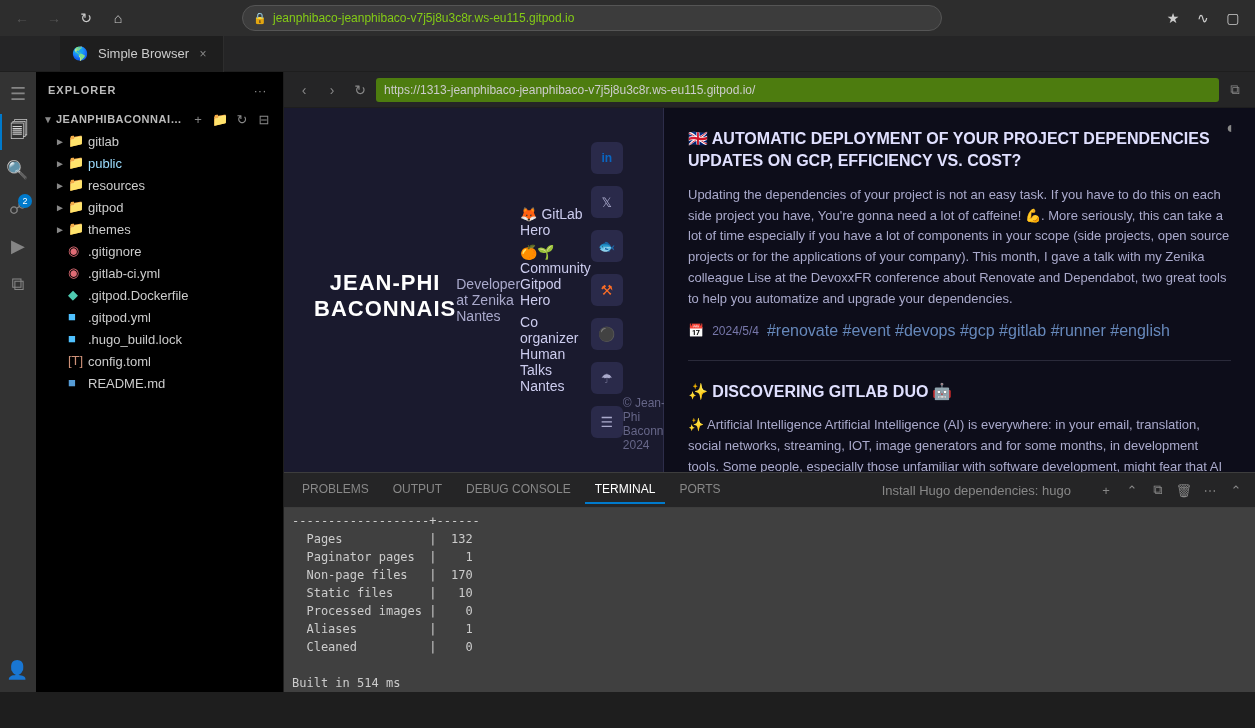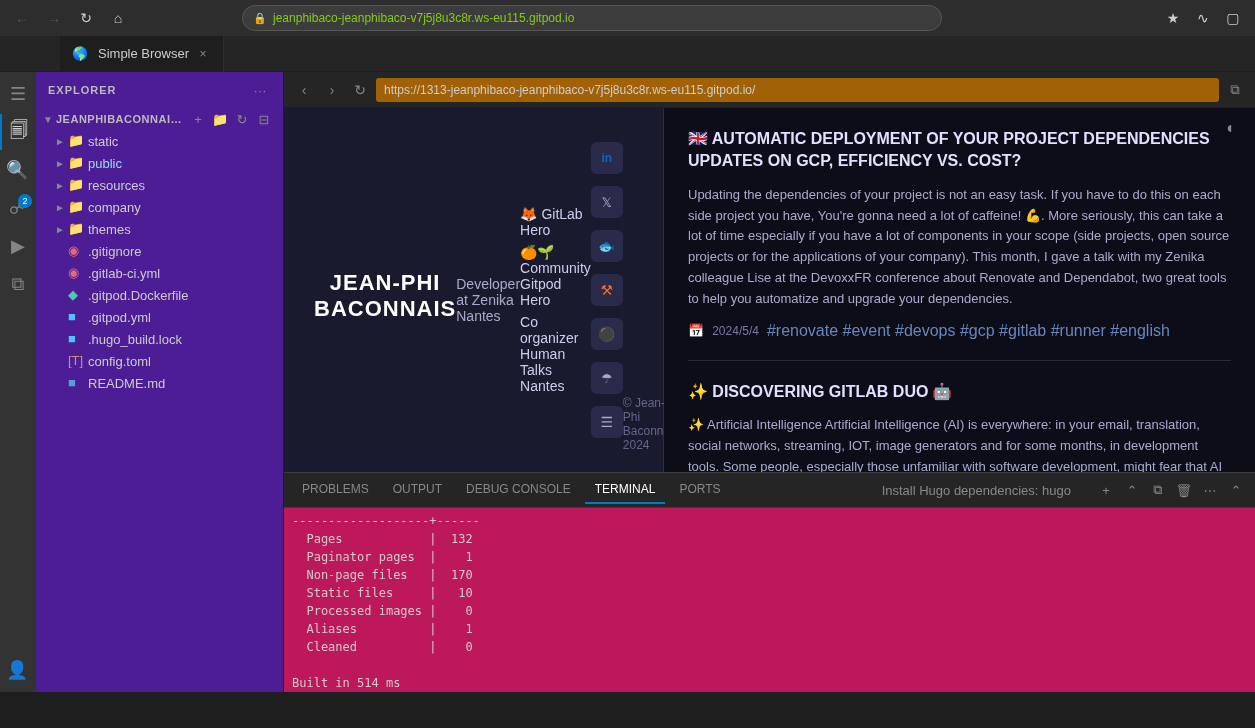--- a/index.html
+++ b/index.html
@@ -85,21 +85,21 @@
       width: 24px; height: 24px;
       border: none; background: none;
       color: #888;
       display: flex; align-items: center; justify-content: center;
       cursor: pointer;
       border-radius: 3px;
       font-size: 14px;
     }
     .browser-url-bar {
       flex: 1;
-      background: #a16207;
+      background: #4d7c0f;
       border: none;
       border-radius: 3px;
       height: 24px;
       padding: 0 8px;
       color: #cccccc;
       font-size: 12px;
       outline: none;
     }
     .browser-split-btn {
       width: 24px; height: 24px;
@@ -146,21 +146,21 @@
       padding: 0 3px;
       min-width: 14px;
       height: 14px;
       display: flex; align-items: center; justify-content: center;
     }
     .activity-bottom { margin-top: auto; padding-bottom: 4px; }
 
     
     .sidebar {
       width: 248px;
-      background: #4c1d95;
+      background: #000000;
       border-right: 1px solid #1e1e1e;
       overflow-y: auto;
       flex-shrink: 0;
     }
     .sidebar-header {
       height: 36px;
       display: flex; align-items: center;
       padding: 0 12px;
       font-size: 11px;
       font-weight: 700;
@@ -360,21 +360,21 @@
       width: 24px; height: 24px;
       border: none; background: none;
       cursor: pointer;
       font-size: 16px;
       color: #888;
     }
 
     
     .terminal-panel {
       height: 220px;
-      background: #be185d;
+      background: #404040;
       border-top: 1px solid #3d3d3d;
       display: flex;
       flex-direction: column;
     }
     .terminal-tabs {
       height: 35px;
       display: flex; align-items: center;
       background: #252526;
       border-bottom: 1px solid #3d3d3d;
       padding: 0 8px;
@@ -488,39 +488,39 @@
       <button class="sidebar-header-btn">+</button>
       <button class="sidebar-header-btn">📁</button>
       <button class="sidebar-header-btn">↻</button>
       <button class="sidebar-header-btn">⊟</button>
     </div>
 
     <div class="tree-item">
       <span class="tree-indent"></span>
       <span class="tree-arrow">►</span>
       <span class="tree-icon icon-folder">📁</span>
-      <span class="tree-label">static</span>
+      <span class="tree-label">gitlab</span>
     </div>
     <div class="tree-item">
       <span class="tree-indent"></span>
       <span class="tree-arrow">►</span>
       <span class="tree-icon icon-folder">📁</span>
       <span class="tree-label" style="color:#9cdcfe;">public</span>
     </div>
     <div class="tree-item">
       <span class="tree-indent"></span>
       <span class="tree-arrow">►</span>
       <span class="tree-icon icon-folder">📁</span>
       <span class="tree-label">resources</span>
     </div>
     <div class="tree-item">
       <span class="tree-indent"></span>
       <span class="tree-arrow">►</span>
       <span class="tree-icon icon-folder">📁</span>
-      <span class="tree-label">company</span>
+      <span class="tree-label">gitpod</span>
     </div>
     <div class="tree-item">
       <span class="tree-indent"></span>
       <span class="tree-arrow">►</span>
       <span class="tree-icon icon-folder">📁</span>
       <span class="tree-label">themes</span>
     </div>
     <div class="tree-item">
       <span class="tree-indent"></span>
       <span class="tree-arrow" style="visibility:hidden;">►</span>

